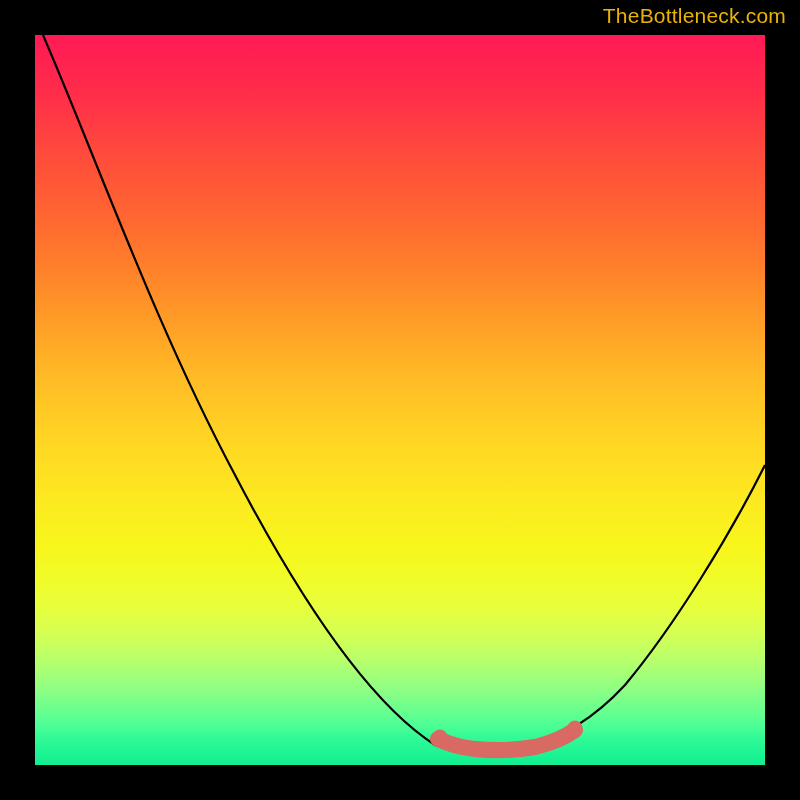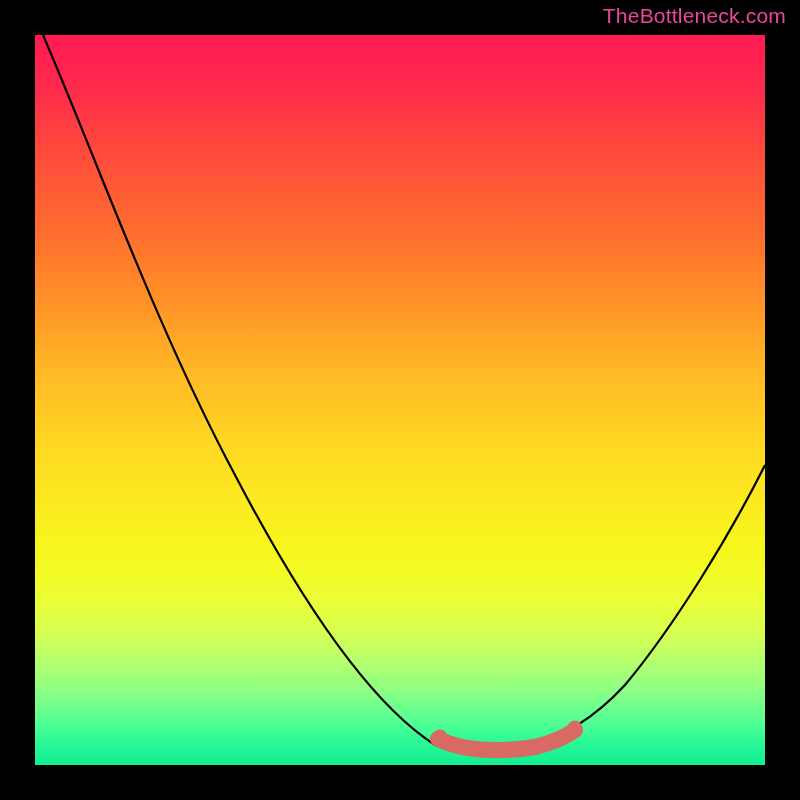--- a/index.html
+++ b/index.html
@@ -14,21 +14,21 @@
   .stage {
     position: relative;
     width: 800px;
     height: 800px;
     background: #000;
   }
   .watermark {
     position: absolute;
     top: 4px;
     right: 14px;
-    color: #ec4899;
+    color: #eab308;
     font-size: 21px;
     font-weight: 500;
     letter-spacing: 0.2px;
     z-index: 5;
   }
   .plot-area {
     position: absolute;
     left: 35px;
     top: 35px;
     width: 730px;

